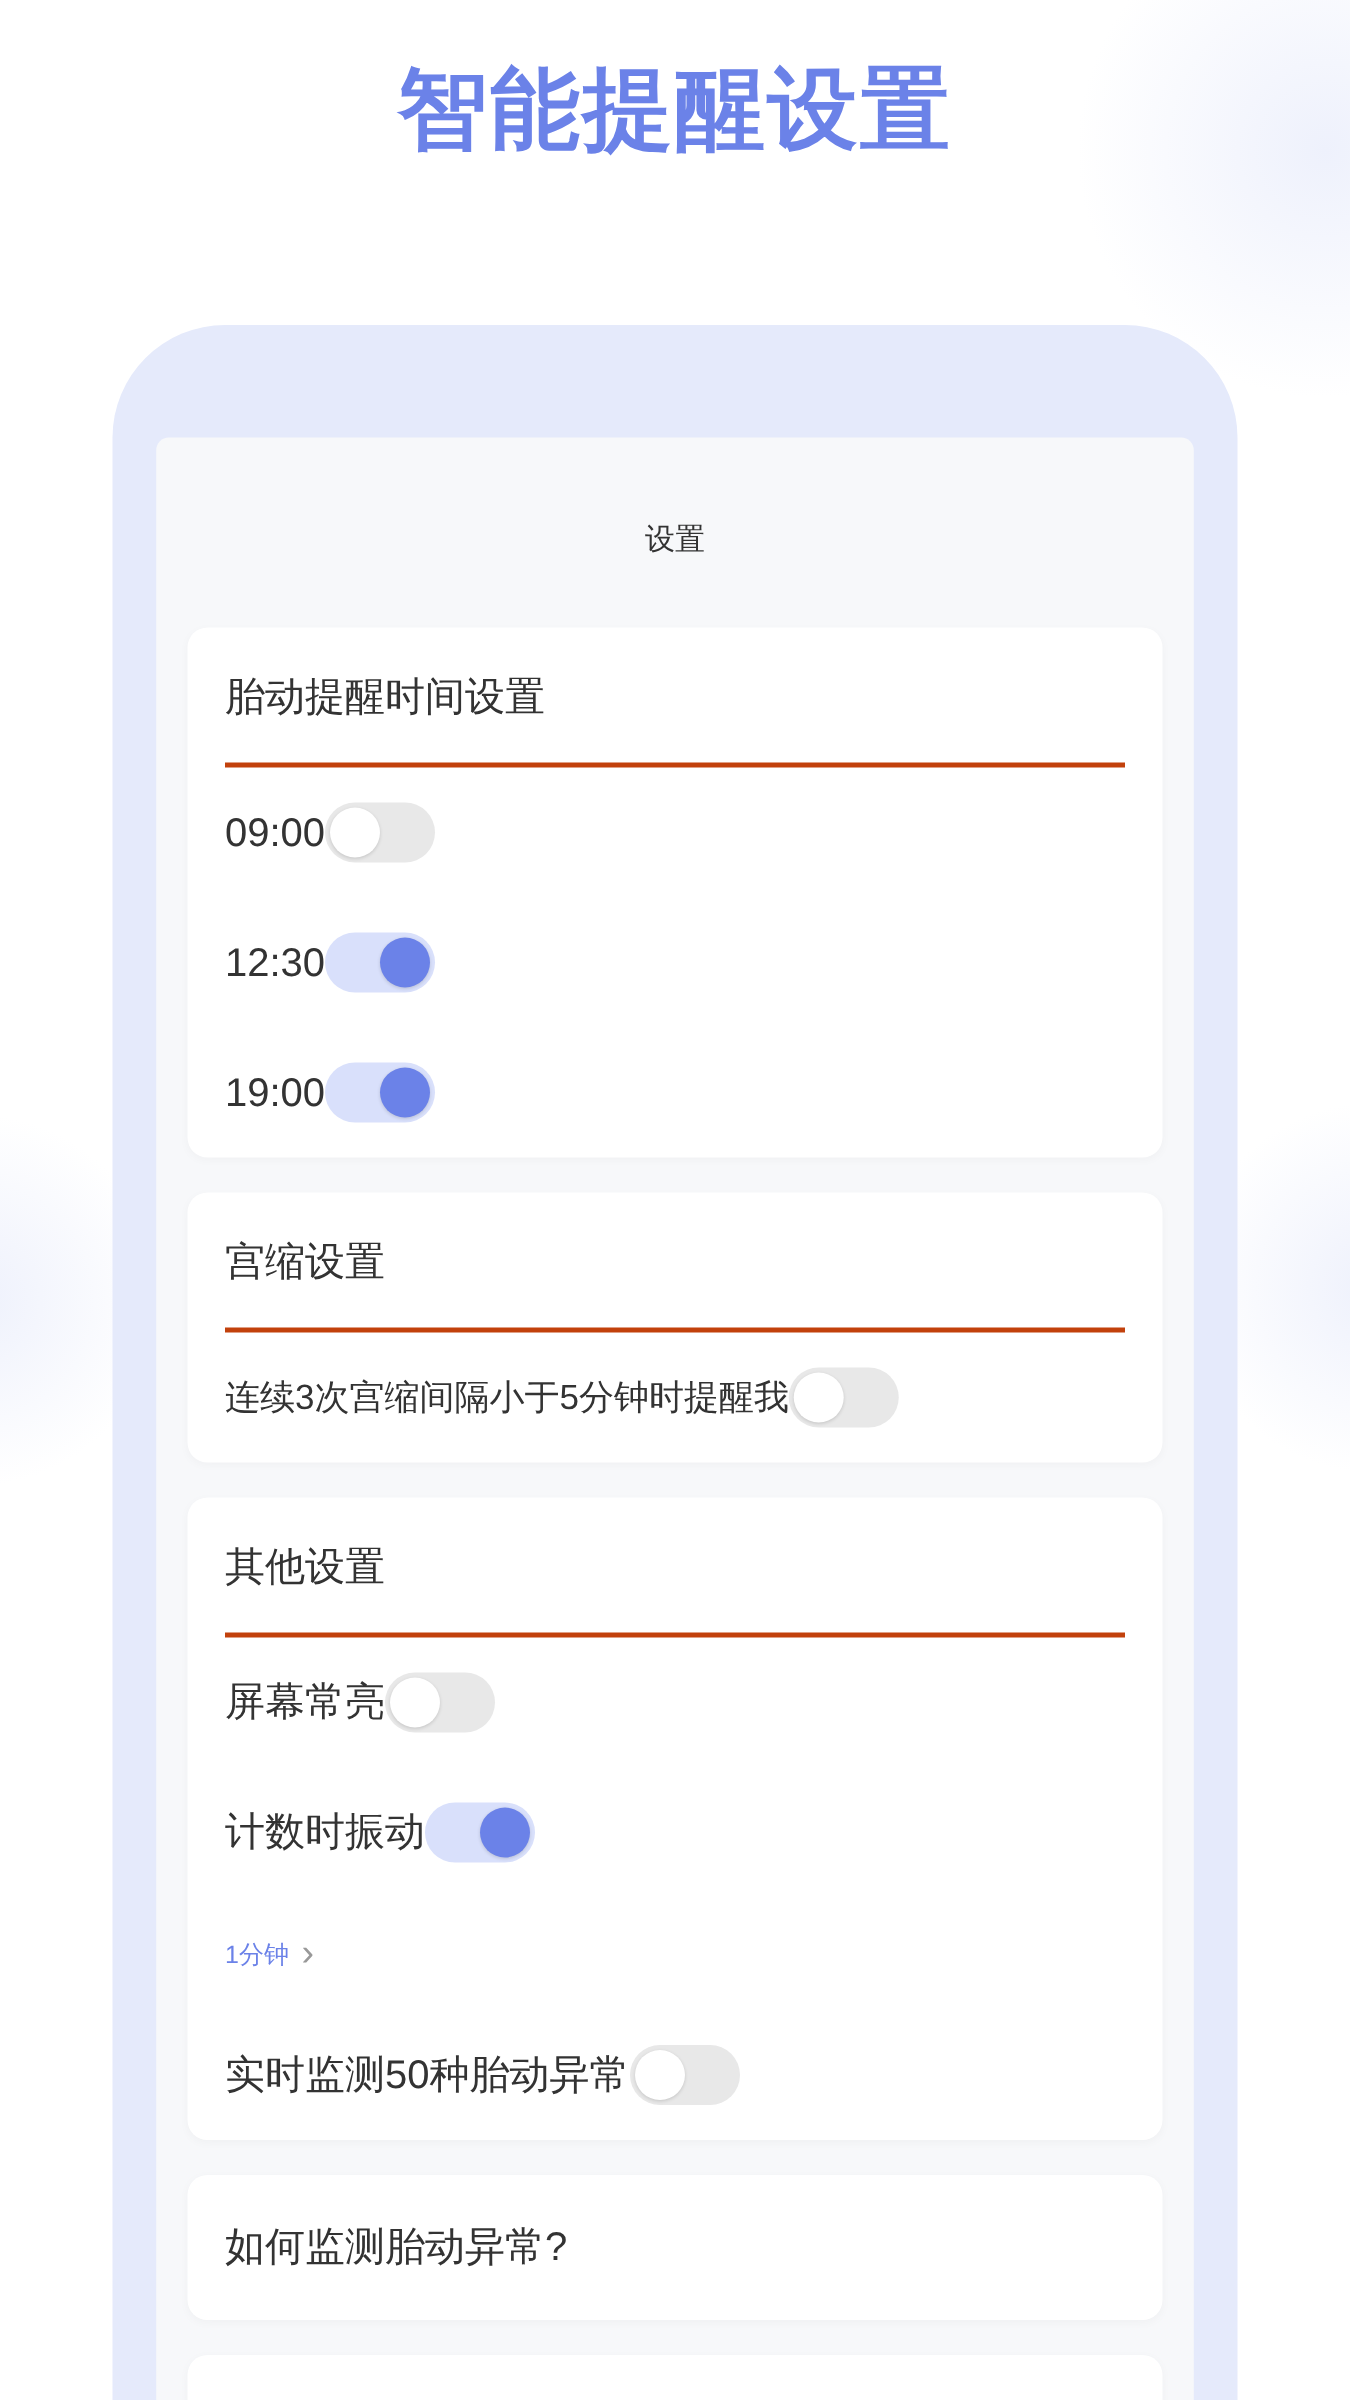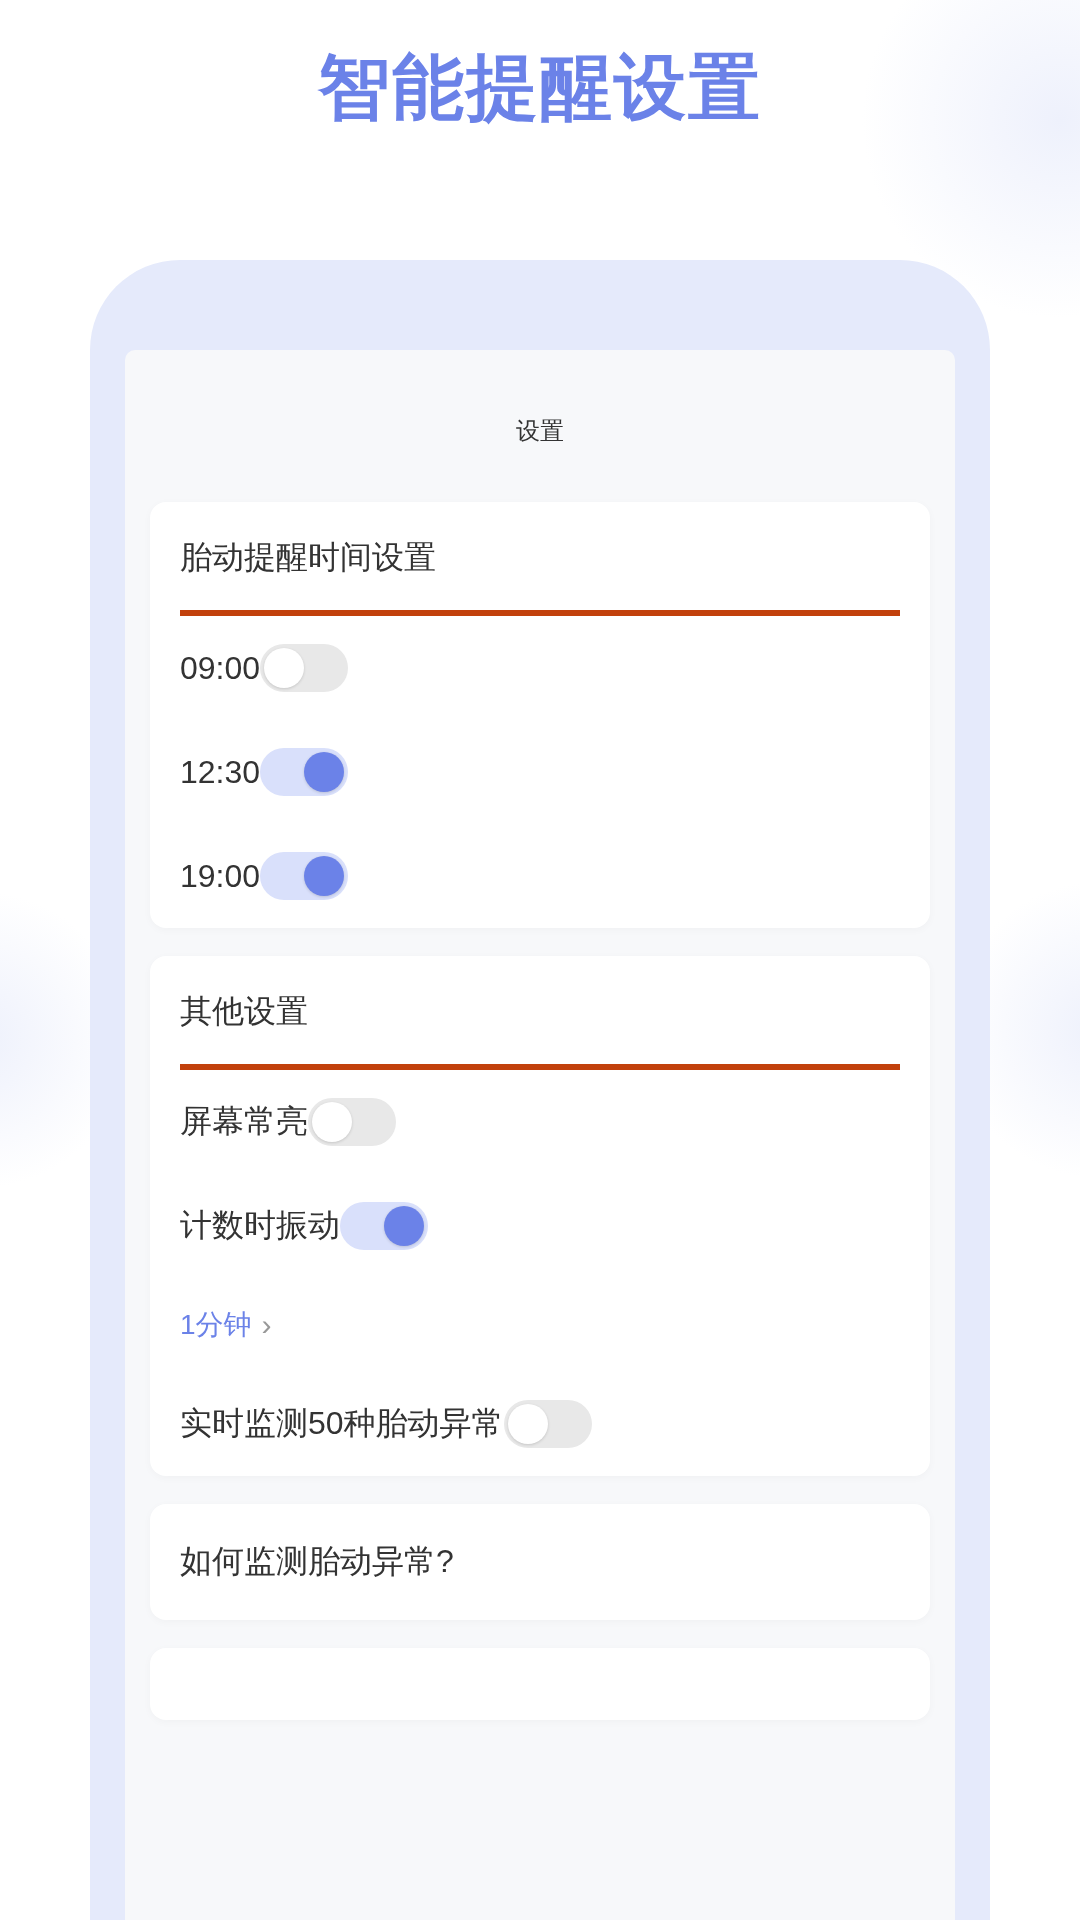--- a/index.html
+++ b/index.html
@@ -52,21 +52,21 @@
       border-radius: 16px;
       margin-bottom: 28px;
       padding: 0 30px;
       box-shadow: 0 2px 8px rgba(0,0,0,0.03);
     }
     .card-title {
       font-size: 32px;
       color: #333;
       font-weight: 500;
       padding: 34px 0 30px;
-      border-bottom: 6px solid #c2410c;
+      border-bottom: 4px solid #c2410c;
     }
     .row {
       display: flex;
       align-items: center;
       justify-content: flex-start;
       padding: 28px 0;
     }
     .row-label {
       font-size: 32px;
       color: #333;
@@ -103,21 +103,21 @@
     .toggle-on .toggle-knob {
       right: 4px;
       background: #6b82e8;
     }
     .value-link {
       display: flex;
       align-items: center;
       gap: 10px;
     }
     .value-text {
-      font-size: 28px;
+      font-size: 20px;
       color: #6b82e8;
     }
     .chevron {
       font-size: 30px;
       color: #999;
       font-weight: 300;
     }
     .link-row {
       display: flex;
       align-items: center;
@@ -166,20 +166,29 @@
           </div>
       </div>
       <div class="row">
         <span class="row-label">19:00</span>
         <div class="toggle toggle-on">
             <div class="toggle-knob"></div>
           </div>
       </div>
     </div>
 
+    <div class="card">
+      <div class="card-title">宫缩设置</div>
+      <div class="row">
+        <span class="row-label-sm">连续3次宫缩间隔小于5分钟时提醒我</span>
+        <div class="toggle toggle-off">
+            <div class="toggle-knob"></div>
+          </div>
+      </div>
+    </div>
 
     <div class="card">
       <div class="card-title">其他设置</div>
       <div class="row">
         <span class="row-label">屏幕常亮</span>
         <div class="toggle toggle-off">
             <div class="toggle-knob"></div>
           </div>
       </div>
       <div class="row">

